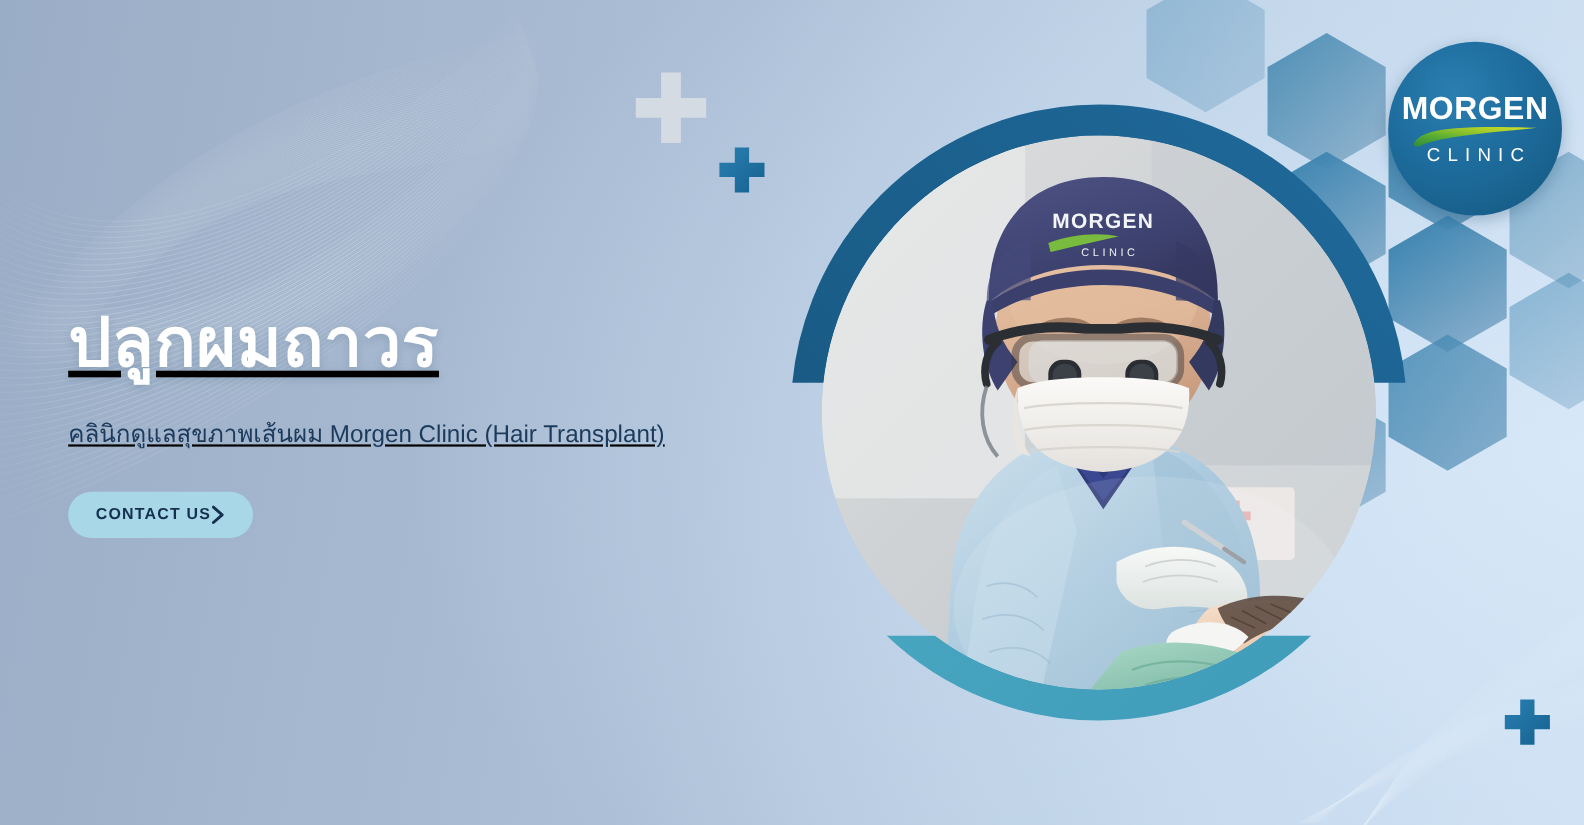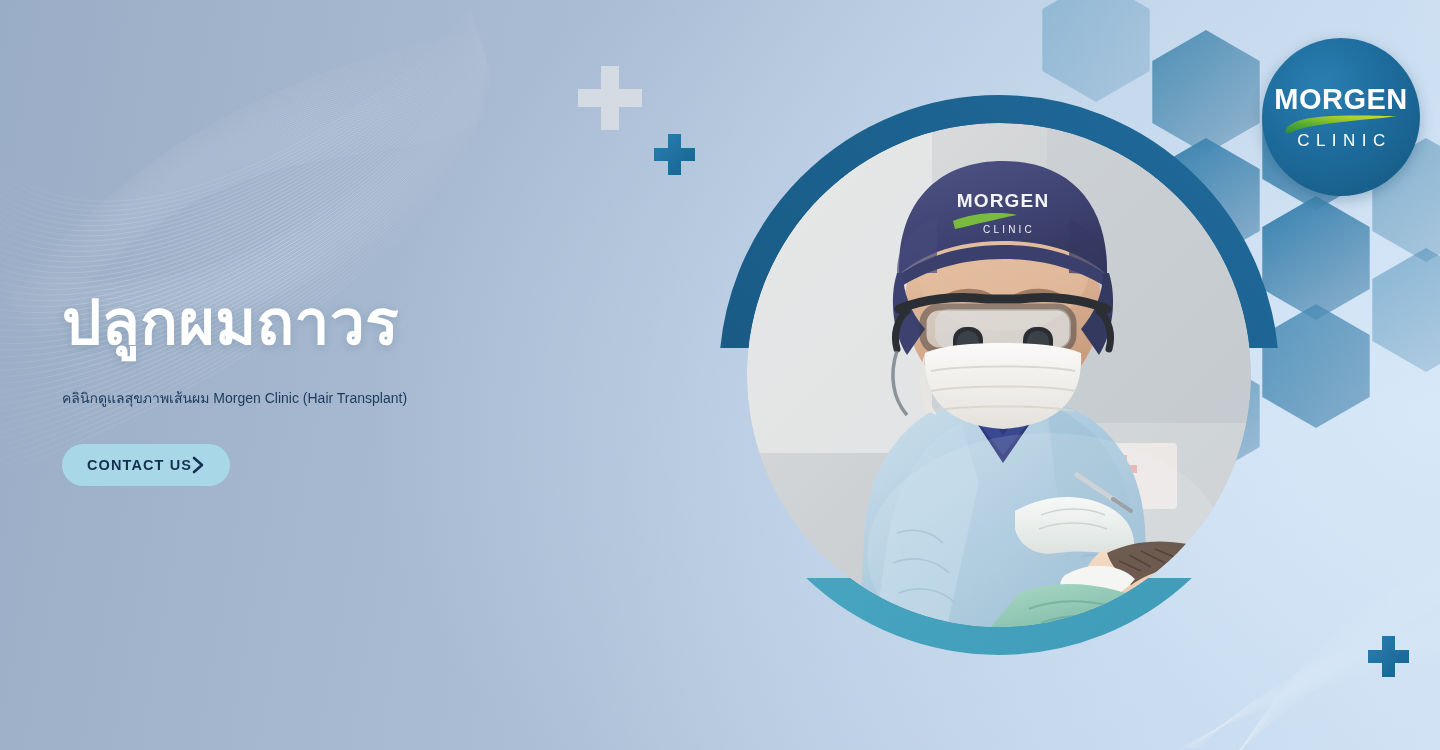--- a/index.html
+++ b/index.html
@@ -47,31 +47,31 @@
   }
   #logo .lg-swoosh{ width:116px; height:19px; margin:1px 0 0 0; }
   #logo .lg-clinic{
     color:#fff; font-size:17px; font-weight:400;
     letter-spacing:6.5px; line-height:1;
     margin-left:7px; margin-top:-2px;
     font-family:"Liberation Sans",sans-serif;
   }
 
   
-  #copy{ position:absolute; left:62px; top:288px; width:660px; }
+  #copy{ position:absolute; left:62px; top:278px; width:660px;text-decoration:underline; }
   #headline{
     color:#ffffff;
     font-size:62px; line-height:1.12; font-weight:700;
     letter-spacing:.5px;
     text-shadow:0 2px 8px rgba(40,70,105,.18);
   }
   #subcopy{
     margin-top:30px;
     color:#1b3a5c;
-    font-size:14px; line-height:1.62; font-weight:400;
+    font-size:22px; line-height:1.62; font-weight:400;
   }
   #subcopy div{ white-space:nowrap; }
 
   #cta{
     margin-top:34px;
     display:inline-flex; align-items:center; 
     height:42px; padding:0 25px;
     border-radius:21px;
     background:#a8d7e7;
     border:none; cursor:pointer;

